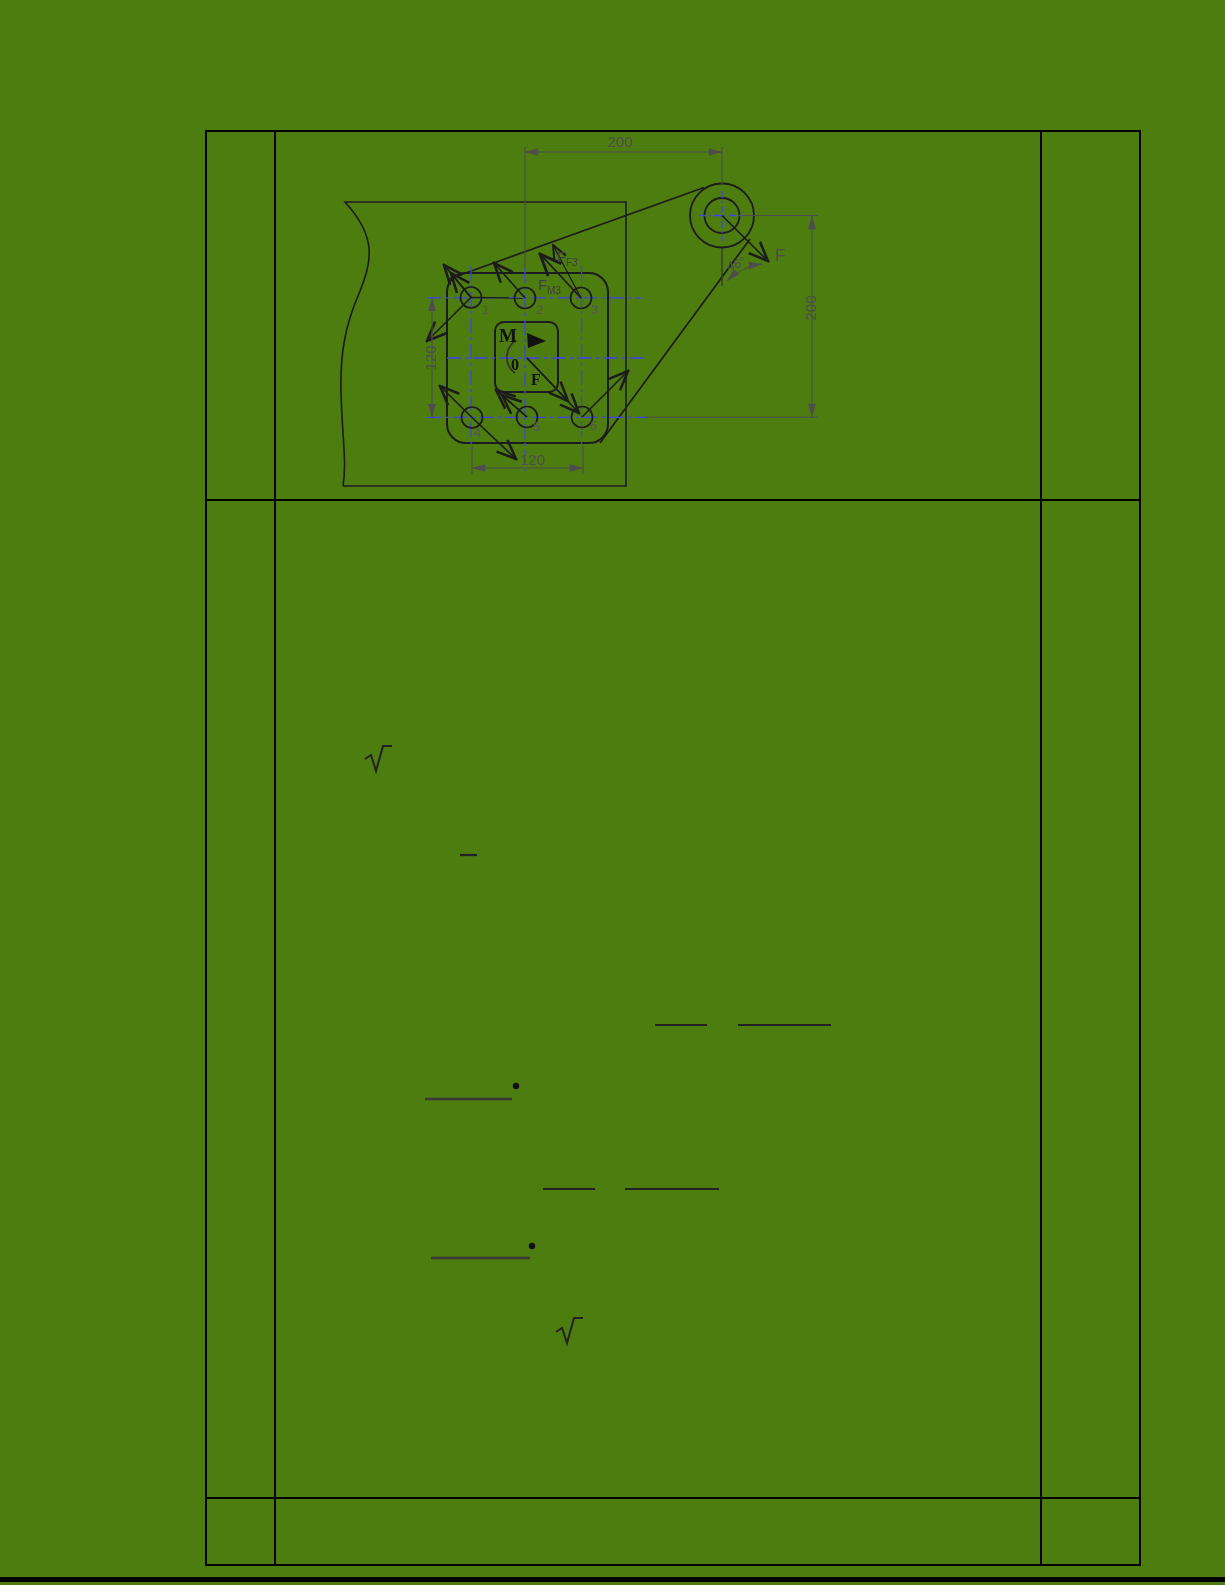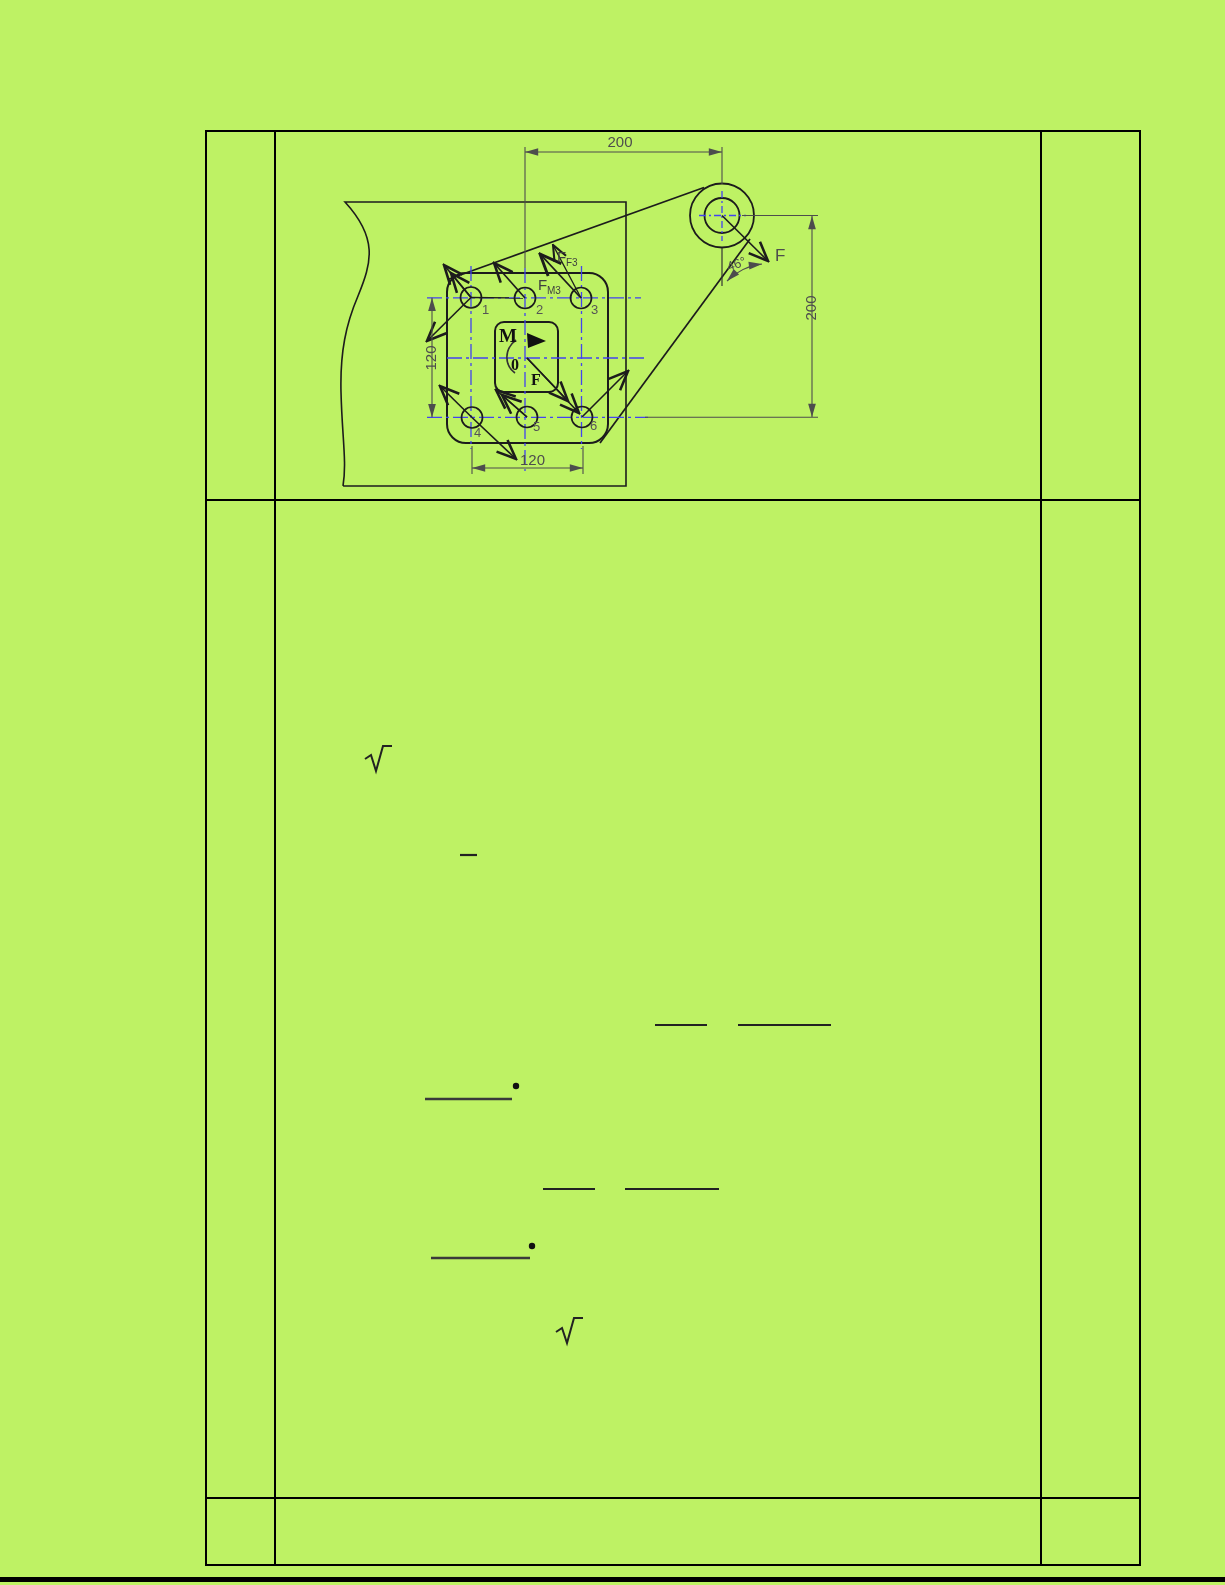--- a/index.html
+++ b/index.html
@@ -1,16 +1,16 @@
 <!DOCTYPE html>
 <html><head>
 <meta charset="utf-8">
 <style>
   html,body{margin:0;padding:0;background:#fff;}
-  .page{position:relative;width:1225px;height:1585px;background:#bef264;overflow:hidden;
+  .page{position:relative;width:1225px;height:1585px;background:#4d7c0f;overflow:hidden;
         font-family:"Liberation Sans",sans-serif;}
   .abs{position:absolute;}
   .tbl-outer{left:205px;top:130px;width:936px;height:1436px;border:2px solid #000;box-sizing:border-box;}
   .vline{top:130px;height:1436px;width:2px;background:#000;}
   .hline{left:205px;width:936px;height:2px;background:#000;}
   .bottom-rule{left:0;top:1577px;width:1225px;height:5px;background:#000;}
   svg{position:absolute;left:0;top:0;}
   text{font-family:"Liberation Sans",sans-serif;}
   .serifb{font-family:"Liberation Serif",serif;font-weight:bold;}
 </style>

